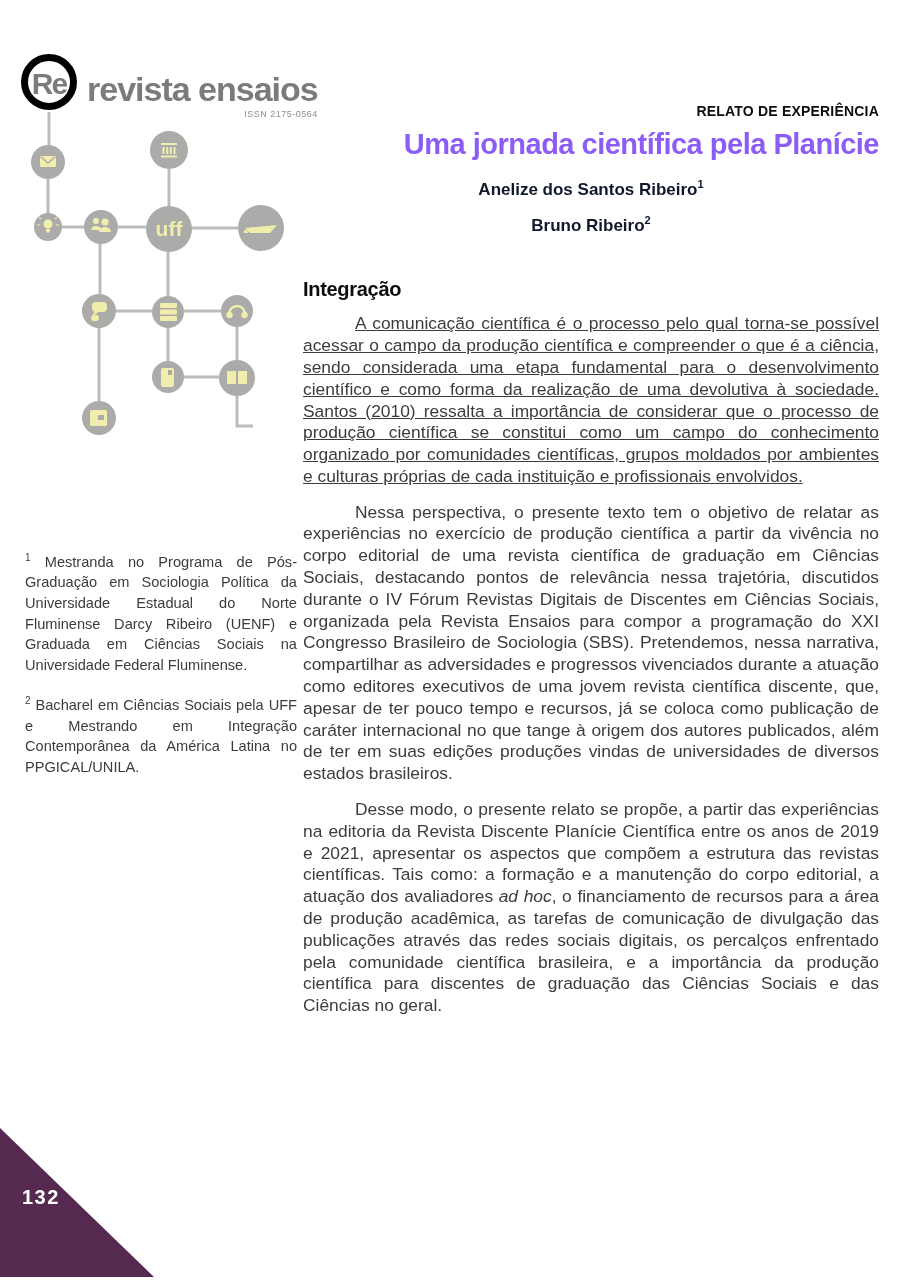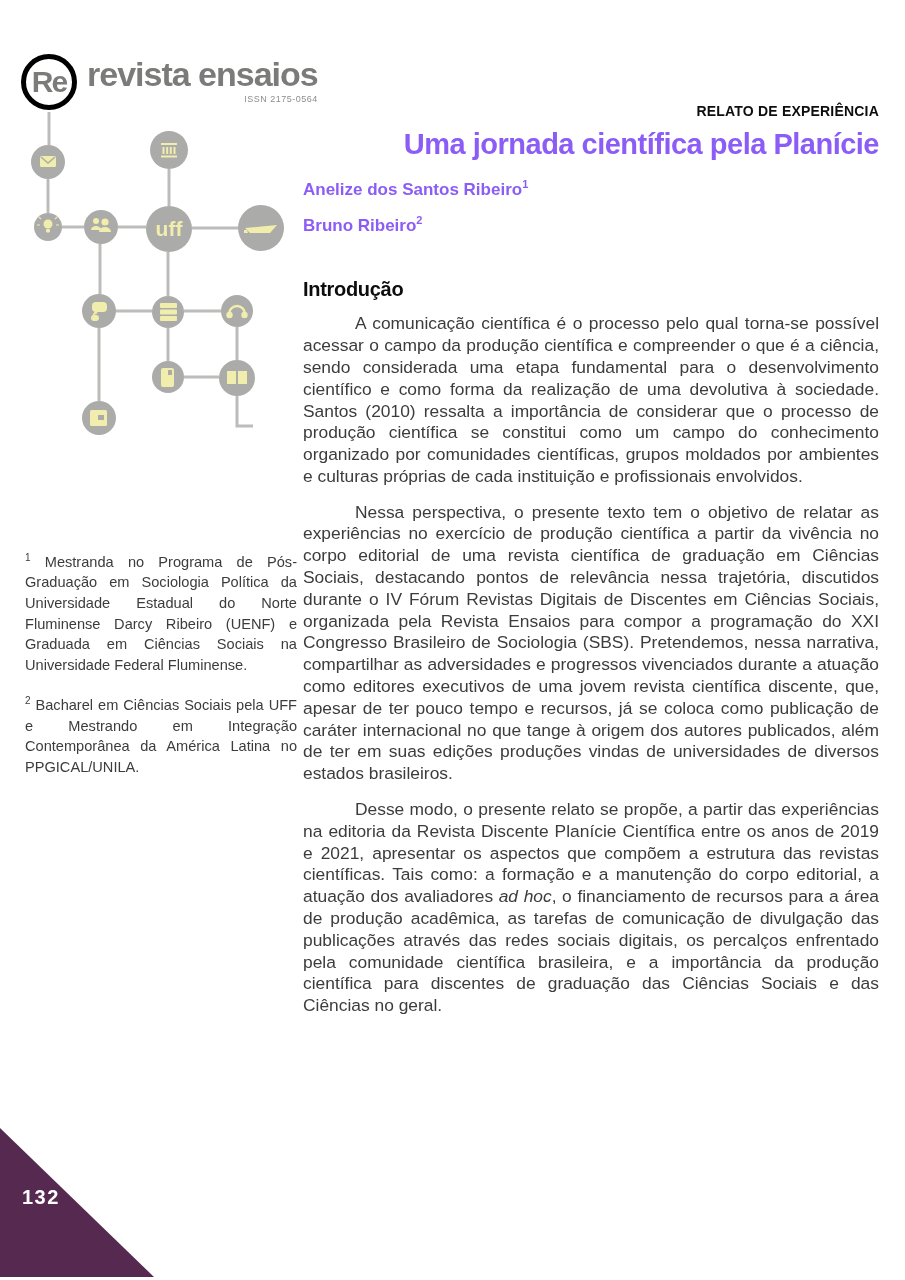--- a/index.html
+++ b/index.html
@@ -6,44 +6,44 @@
   html, body { margin: 0; padding: 0; }
   body {
     width: 905px; height: 1280px; position: relative;
     background: #ffffff; overflow: hidden;
     font-family: "Liberation Sans", sans-serif;
   }
 
   
   .logo { position: absolute; left: 21px; top: 54px; display: flex; align-items: flex-start; }
   .logo-badge {
-    width: 56px; height: 56px; border: 5px solid #000000; border-radius: 50%;
+    width: 56px; height: 56px; border: 7px solid #000000; border-radius: 50%;
     color: #7b7b79; font-weight: bold; font-size: 30px; line-height: 46px;
     text-align: center; letter-spacing: -2px; flex: 0 0 auto;
   }
-  .logo-text { margin-left: 10px; margin-top: 1px; }
+  .logo-text { margin-left: 10px; margin-top: 16px; }
   .logo-title { font-size: 34px; font-weight: bold; color: #7b7b79; letter-spacing: -1px; white-space: nowrap; }
   .logo-issn { font-size: 9px; color: #8d8d8b; text-align: right; margin-top: 0px; letter-spacing: 0.5px; }
 
   
   .network { position: absolute; left: 0; top: 0; }
 
   
   .main { position: absolute; left: 303px; top: 103px; width: 576px; }
   .category { text-align: right; font-weight: bold; font-size: 14px; color: #0d0d0d; letter-spacing: 0.2px; }
   .title { text-align: right; font-weight: bold; font-size: 29px; color: #8b5cf6; letter-spacing: -0.5px; margin-top: 9px; }
-  .authors { text-align: left; font-weight: bold; font-size: 17px; color: #8b5cf6; margin-top: 8px; }
+  .authors { text-align: center; font-weight: bold; font-size: 17px; color: #0f172a; margin-top: 8px; }
   .author-line { line-height: 30px; }
   .author-line sup { font-size: 11px; }
   .section-heading { font-weight: bold; font-size: 20px; color: #0d0d0d; margin-top: 38px; letter-spacing: -0.3px; }
   .body-par {
     font-size: 17.4px; line-height: 21.8px; color: #3c3c3c;
     text-align: justify; text-indent: 52px; margin: 14px 0 0 0;
   }
-  .body-par:first-of-type { margin-top: 12px; }
+  .body-par:first-of-type { margin-top: 12px; text-decoration: underline; }
   .italic { font-style: italic; }
 
   
   .sidebar { position: absolute; left: 25px; top: 506px; width: 272px; margin-top: 42px; }
   .footnote {
     font-size: 14.6px; line-height: 20.6px; color: #3c3c3c;
     text-align: justify; margin-bottom: 16px;
   }
   .footnote sup { font-size: 10px; }
   .citation { font-size: 14.6px; line-height: 20.6px; color: #3c3c3c; text-align: justify; margin-top: 22px; }
@@ -163,21 +163,21 @@
 </svg>
 
 <div class="main">
   <div class="category">RELATO DE EXPERIÊNCIA</div>
   <div class="title">Uma jornada científica pela Planície</div>
   <div class="authors">
     <div class="author-line"><span>Anelize dos Santos Ribeiro</span><sup>1</sup></div>
     <div class="author-line"><span>Bruno Ribeiro</span><sup>2</sup></div>
   </div>
 
-  <div class="section-heading">Introdução</div>
+  <div class="section-heading">Integração</div>
 
   <p class="body-par">A comunicação científica é o processo pelo qual torna-se possível acessar o campo da produção científica e compreender o que é a ciência, sendo considerada uma etapa fundamental para o desenvolvimento científico e como forma da realização de uma devolutiva à sociedade. Santos (2010) ressalta a importância de considerar que o processo de produção científica se constitui como um campo do conhecimento organizado por comunidades científicas, grupos moldados por ambientes e culturas próprias de cada instituição e profissionais envolvidos.</p>
   <p class="body-par">Nessa perspectiva, o presente texto tem o objetivo de relatar as experiências no exercício de produção científica a partir da vivência no corpo editorial de uma revista científica de graduação em Ciências Sociais, destacando pontos de relevância nessa trajetória, discutidos durante o IV Fórum Revistas Digitais de Discentes em Ciências Sociais, organizada pela Revista Ensaios para compor a programação do XXI Congresso Brasileiro de Sociologia (SBS). Pretendemos, nessa narrativa, compartilhar as adversidades e progressos vivenciados durante a atuação como editores executivos de uma jovem revista científica discente, que, apesar de ter pouco tempo e recursos, já se coloca como publicação de caráter internacional no que tange à origem dos autores publicados, além de ter em suas edições produções vindas de universidades de diversos estados brasileiros.</p>
   <p class="body-par"><span>Desse modo, o presente relato se propõe, a partir das experiências na editoria da Revista Discente Planície Científica entre os anos de 2019 e 2021, apresentar os aspectos que compõem a estrutura das revistas científicas. Tais como: a formação e a manutenção do corpo editorial, a atuação dos avaliadores </span><span class="italic">ad hoc</span><span>, o financiamento de recursos para a área de produção acadêmica, as tarefas de comunicação de divulgação das publicações através das redes sociais digitais, os percalços enfrentado pela comunidade científica brasileira, e a importância da produção científica para discentes de graduação das Ciências Sociais e das Ciências no geral.</span></p>
 </div>
 
 <div class="sidebar">
   <div class="footnote"><sup>1</sup><span> Mestranda no Programa de Pós-Graduação em Sociologia Política da Universidade Estadual do Norte Fluminense Darcy Ribeiro (UENF) e Graduada em Ciências Sociais na Universidade Federal Fluminense.</span></div>
   <div class="footnote"><sup>2</sup><span> Bacharel em Ciências Sociais pela UFF e Mestrando em Integração Contemporânea da América Latina no PPGICAL/UNILA.</span></div>
 </div>

